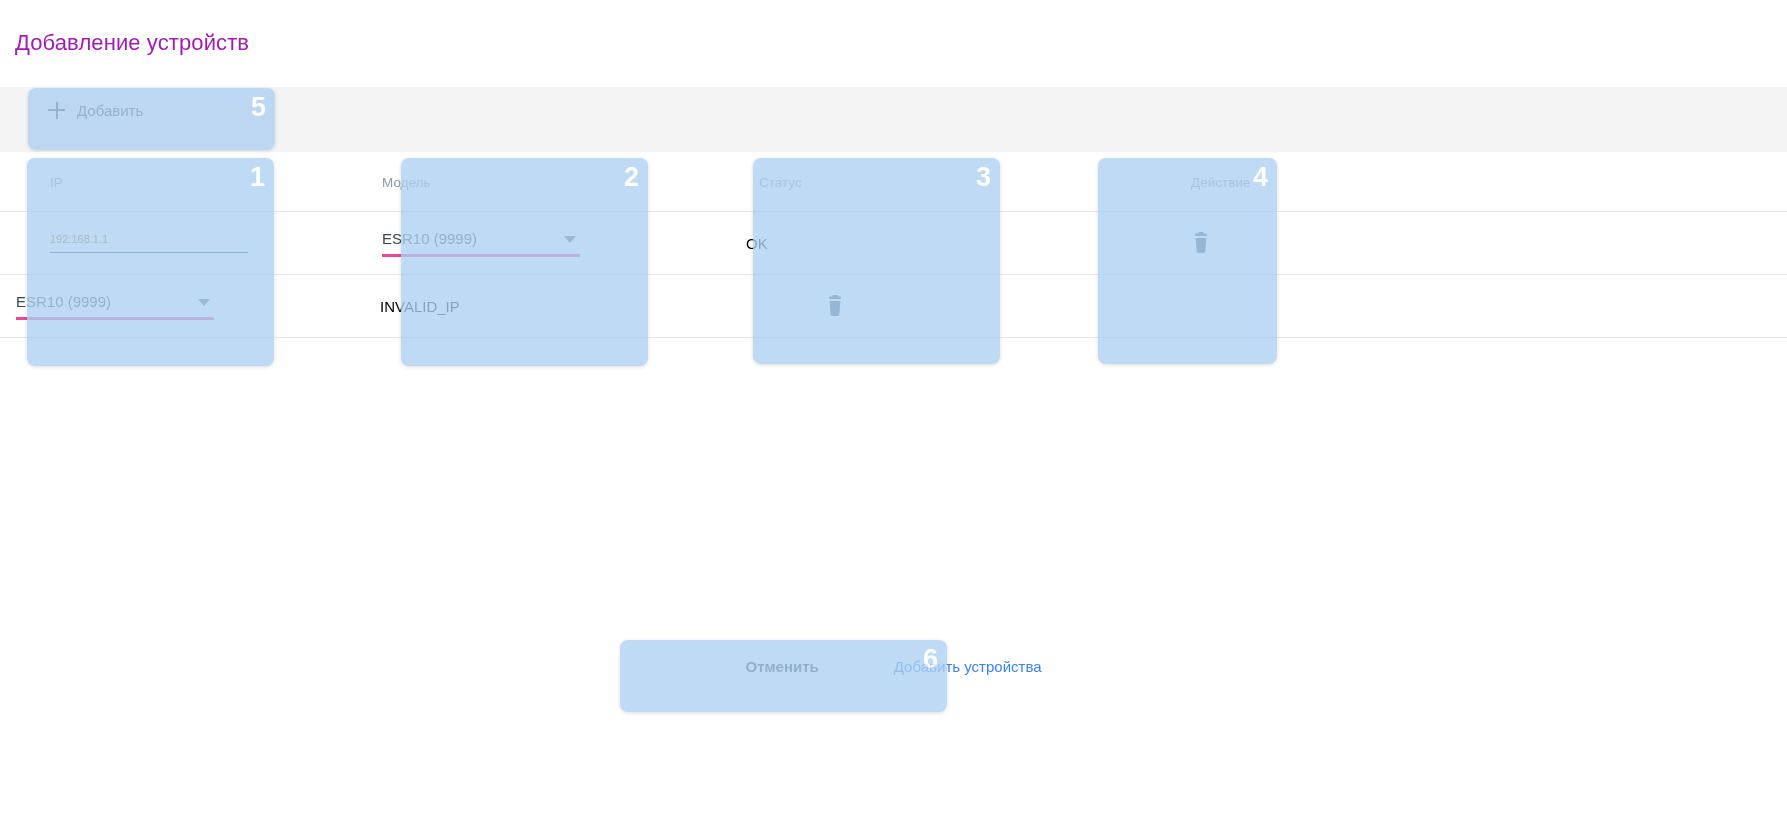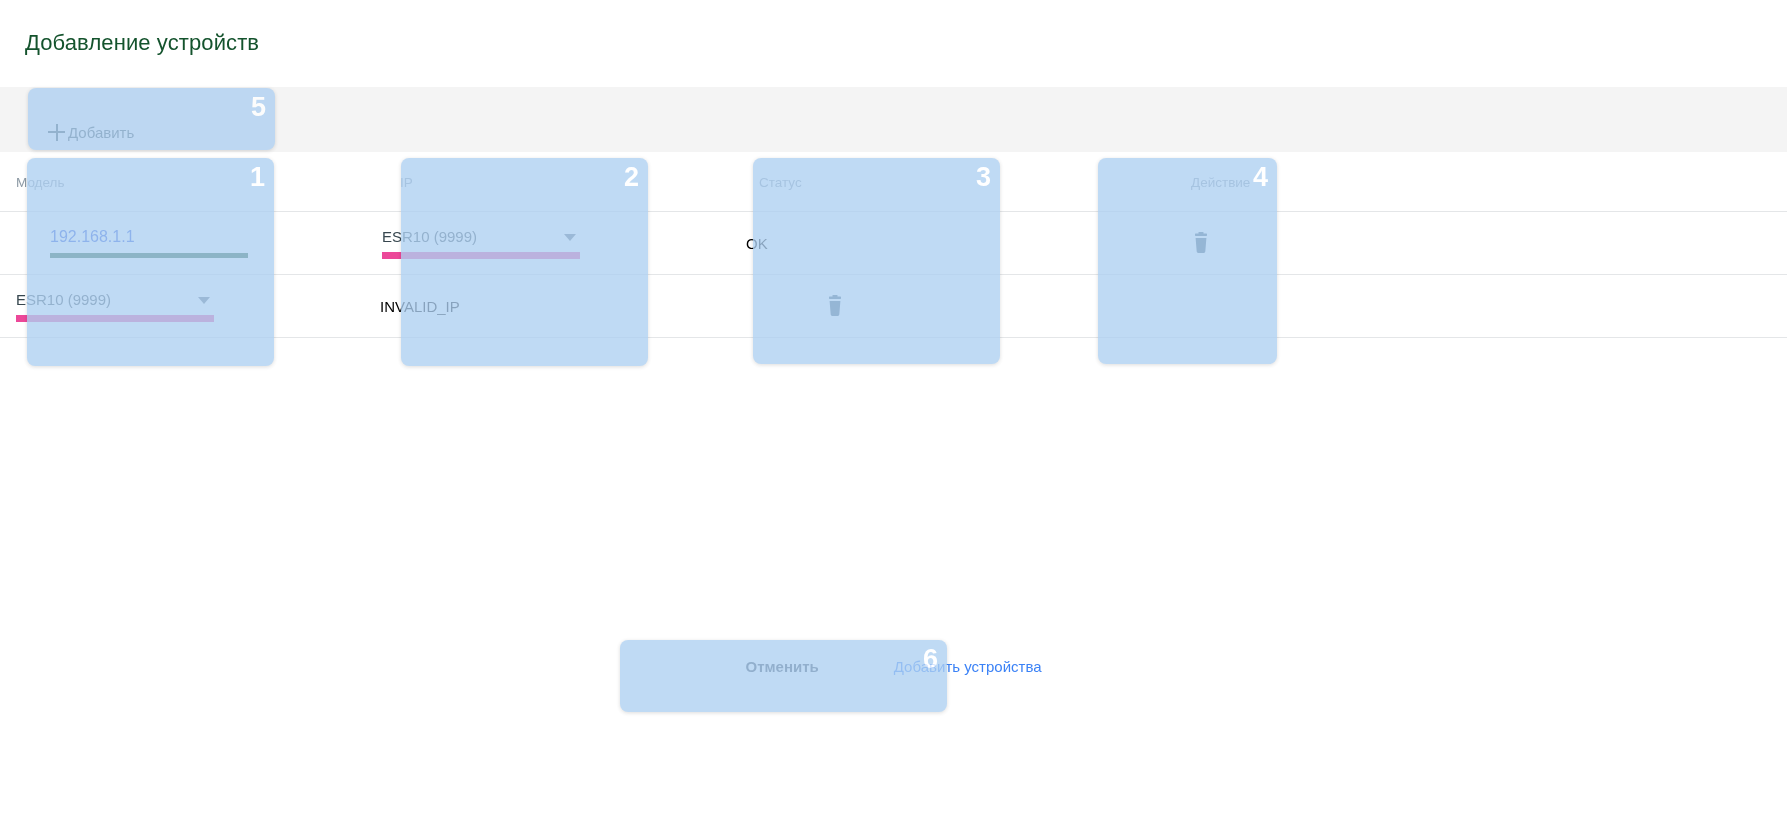--- a/index.html
+++ b/index.html
@@ -12,47 +12,47 @@
     background: #ffffff;
     font-family: "Liberation Sans", sans-serif;
     color: #37474f;
     overflow: hidden;
     position: relative;
   }
 
   
   .page-title {
     position: absolute;
-    left: 25px;
+    left: 15px;
     top: 30px;
     font-size: 22px;
     font-weight: 400;
-    color: #14532d;
+    color: #a21caf;
     letter-spacing: 0.1px;
     white-space: nowrap;
   }
 
   
   .toolbar {
     position: absolute;
     left: 0;
     top: 87px;
     width: 1787px;
     height: 65px;
     background: #f4f4f4;
     border-bottom: 1px solid #ffffff;
   }
   .add-btn {
     position: absolute;
     left: 48px;
-    top: 30px;
+    top: 8px;
     height: 30px;
     display: flex;
     align-items: center;
-    gap: 3px;
+    gap: 12px;
     font-size: 15px;
     color: #37474f;
     background: transparent;
     border: none;
     padding: 0;
     cursor: pointer;
     font-family: "Liberation Sans", sans-serif;
     white-space: nowrap;
   }
   .plus-icon {
@@ -118,33 +118,33 @@
     color: #8d9aa5;
     font-weight: 400;
     white-space: nowrap;
   }
   .col-status .th { padding-left: 0; margin-left: 13px; }
 
   
   .field {
     width: 198px;
     border: none;
-    border-bottom: 5px solid #14532d;
+    border-bottom: 1px solid #14532d;
     background: transparent;
     font-family: "Liberation Sans", sans-serif;
-    font-size: 16px;
-    color: #1d4ed8;
+    font-size: 11px;
+    color: #a16207;
     padding: 0 0 7px 0;
     outline: none;
     border-radius: 0;
   }
   .select-wrap {
     position: relative;
     width: 198px;
-    border-bottom: 7px solid #ec4899;
+    border-bottom: 3px solid #ec4899;
     display: flex;
     align-items: center;
     padding-bottom: 7px;
     cursor: pointer;
   }
   .select-value {
     font-size: 15px;
     color: #37474f;
     white-space: nowrap;
   }
@@ -227,25 +227,25 @@
 <div class="toolbar">
   <button class="add-btn">
     <span class="plus-icon"></span>
     <span>Добавить</span>
   </button>
 </div>
 
 <div class="table">
 
   <div class="row header-row">
+    <div class="cell col-ip">
+      <span class="th">IP</span>
+    </div>
     <div class="cell col-model">
       <span class="th">Модель</span>
-    </div>
-    <div class="cell col-ip">
-      <span class="th">IP</span>
     </div>
     <div class="cell col-status">
       <span class="th">Статус</span>
     </div>
     <div class="cell col-action">
       <span class="th">Действие</span>
     </div>
   </div>
 
   <div class="row data-row">

